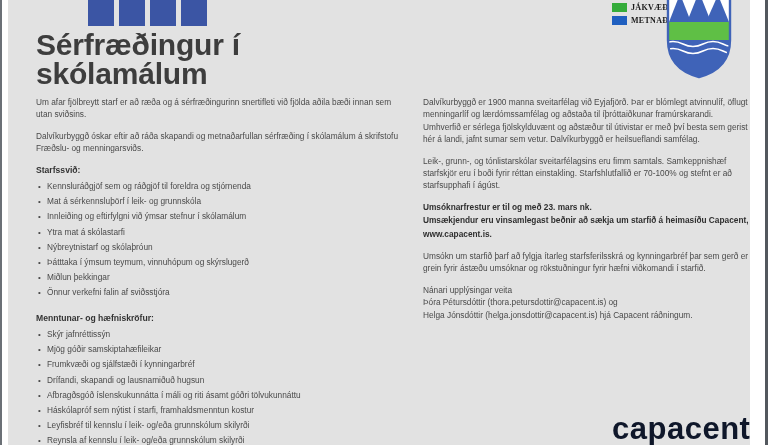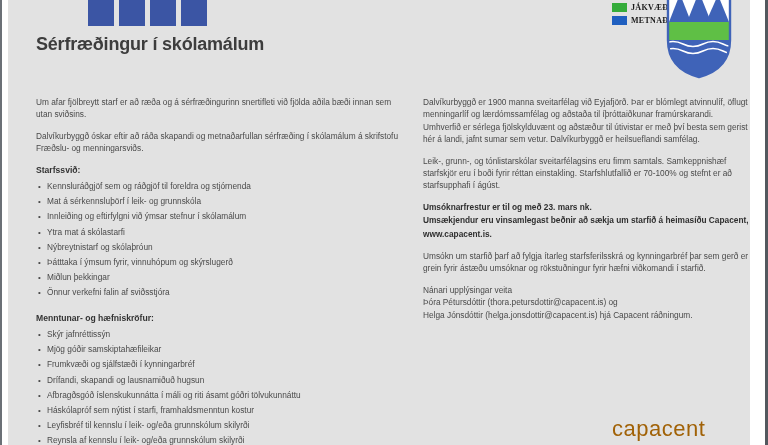--- a/index.html
+++ b/index.html
@@ -68,21 +68,21 @@
     width: 26px;
     height: 26px;
     background: #3b55a4;
   }
 
   .title {
     position: absolute;
     left: 28px;
     top: 30px;
     width: 380px;
-    font-size: 18px;
+    font-size: 30px;
     line-height: 29px;
     font-weight: bold;
     color: #3d3d3d;
     letter-spacing: -0.2px;
   }
 
   
   .values {
     position: absolute;
     left: 604px;
@@ -172,25 +172,25 @@
     line-height: 13.4px;
   }
 
   .para-tight { margin-bottom: 27px; }
 
   
   .capacent {
     position: absolute;
     left: 604px;
     top: 414px;
-    font-size: 22px;
+    font-size: 31px;
     line-height: 30px;
-    color: #a16207;
+    color: #0f172a;
     letter-spacing: 0.5px;
-    font-weight: normal;
+    font-weight: bold;
   }
 </style>
 </head>
 <body>
 
 <div id="ad">
 
   <div class="canvas">
 
     <div class="dalvik-blocks">
@@ -240,21 +240,21 @@
       <div class="para">Um afar fjölbreytt starf er að ræða og á sérfræðingurinn snertifleti við fjölda aðila bæði innan sem utan sviðsins.</div>
       <div class="para">Dalvíkurbyggð óskar eftir að ráða skapandi og metnaðarfullan sérfræðing í skólamálum á skrifstofu Fræðslu- og menningarsviðs.</div>
 
       <div class="section-head">Starfssvið:</div>
       <ul class="bullets">
         <li>Kennsluráðgjöf sem og ráðgjöf til foreldra og stjórnenda</li>
         <li>Mat á sérkennsluþörf í leik- og grunnskóla</li>
         <li>Innleiðing og eftirfylgni við ýmsar stefnur í skólamálum</li>
         <li>Ytra mat á skólastarfi</li>
         <li>Nýbreytnistarf og skólaþróun</li>
-        <li>Þátttaka í ýmsum fyrir, vinnuhópum og skýrslugerð</li>
+        <li>Þátttaka í ýmsum teymum, vinnuhópum og skýrslugerð</li>
         <li>Miðlun þekkingar</li>
         <li>Önnur verkefni falin af sviðsstjóra</li>
       </ul>
 
       <div class="section-head">Menntunar- og hæfniskröfur:</div>
       <ul class="bullets">
         <li>Skýr jafnréttissýn</li>
         <li>Mjög góðir samskiptahæfileikar</li>
         <li>Frumkvæði og sjálfstæði í kynningarbréf</li>
         <li>Drífandi, skapandi og lausnamiðuð hugsun</li>

